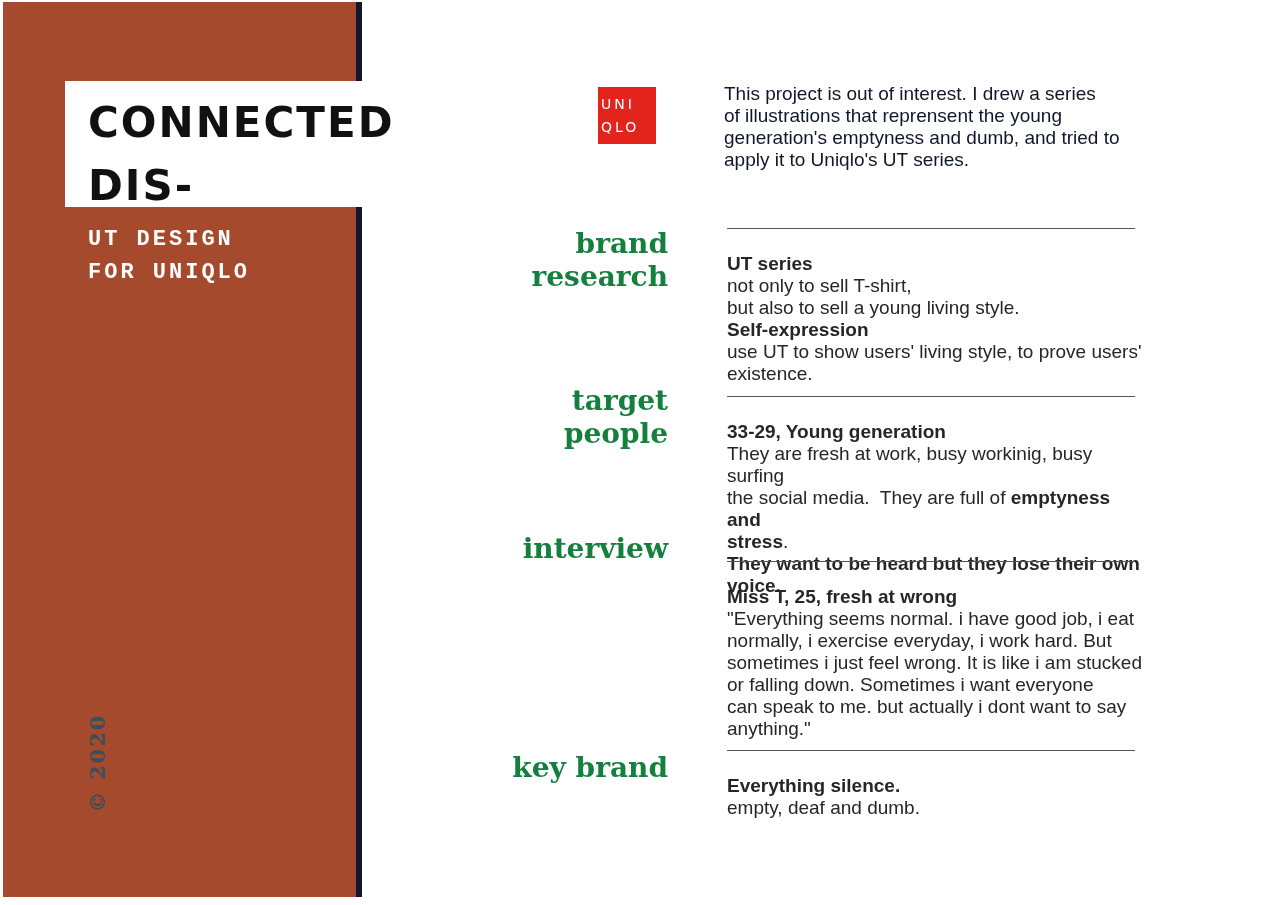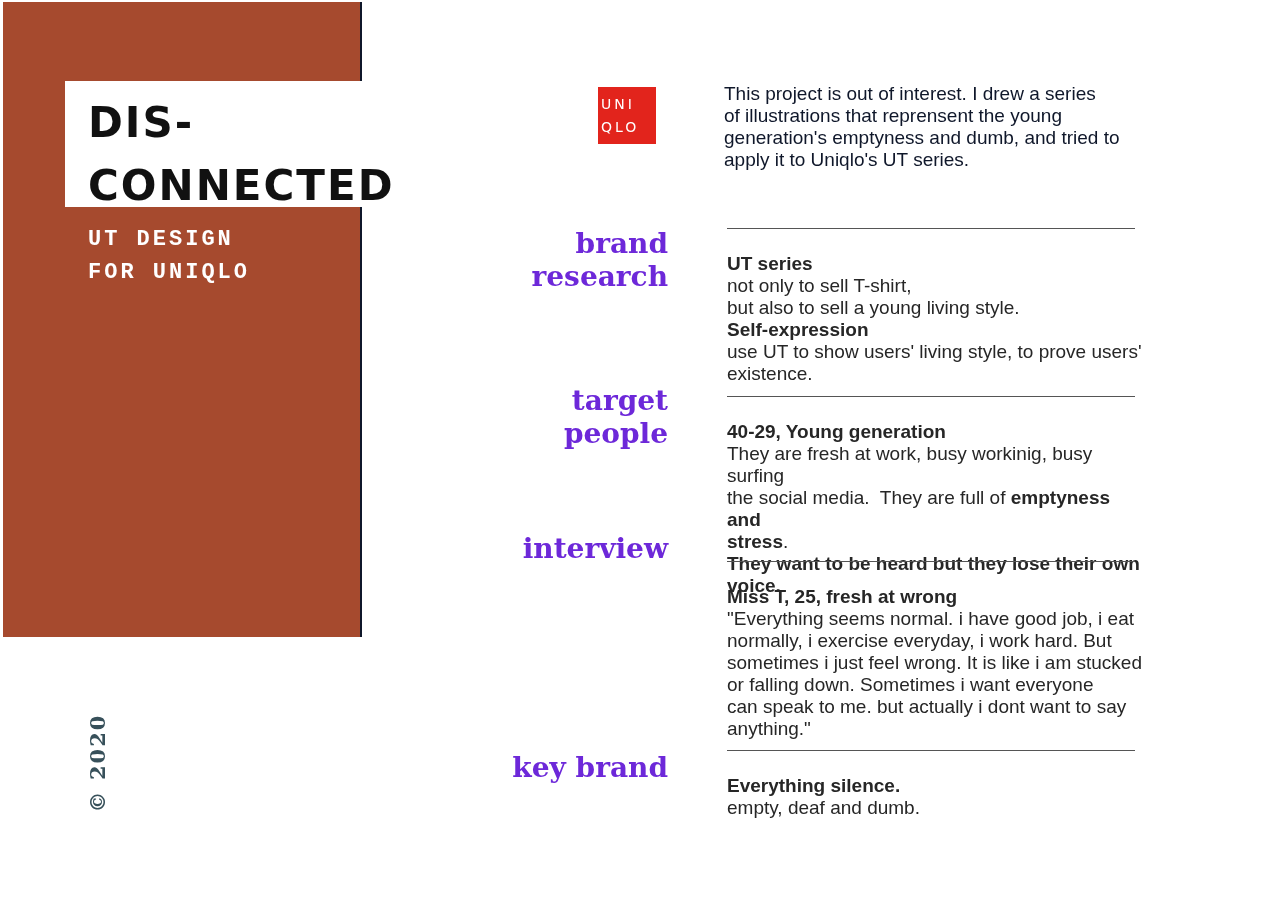--- a/index.html
+++ b/index.html
@@ -11,23 +11,23 @@
     width: 1280px;
     height: 905px;
     background: #ffffff;
     overflow: hidden;
   }
 
   
   .rust-panel {
     position: absolute;
     left: 3px; top: 2px;
-    width: 359px; height: 635px;
+    width: 359px; height: 895px;
     background: #a64a2e;
-    border-right: 2px solid #0f172a;
+    border-right: 6px solid #0f172a;
   }
 
   
   .title-box {
     position: absolute;
     left: 65px; top: 81px;
     width: 297px; height: 126px;
     background: #ffffff;
   }
   .title {
@@ -100,21 +100,21 @@
   
   .sec-label {
     position: absolute;
     left: 440px;
     width: 228px;
     text-align: right;
     font-family: "DejaVu Serif", serif;
     font-weight: bold;
     font-size: 28px;
     line-height: 33px;
-    color: #6d28d9;
+    color: #15803d;
     white-space: pre-line;
   }
 
   
   .section {
     position: absolute;
     left: 727px;
     width: 418px;
   }
   .rule {
@@ -137,22 +137,22 @@
 <div class="page">
 
   <div class="rust-panel">
     <div class="subtitle">UT DESIGN
 FOR UNIQLO</div>
     <div class="copyright">© 2020</div>
   </div>
 
   <div class="title-box">
     <div class="title">
+      <span>CONNECTED</span>
       <span>DIS-</span>
-      <span>CONNECTED</span>
     </div>
   </div>
 
   <div class="logo">
     <span>UNI</span>
     <span>QLO</span>
   </div>
 
   <div class="intro">This project is out of interest. I drew a series
 of illustrations that reprensent the young
@@ -168,21 +168,21 @@
 but also to sell a young living style.
 </span><span class="b">Self-expression</span><span>
 use UT to show users' living style, to prove users'
 existence.</span></div>
   </div>
 
   <div class="sec-label" style="top:384px;">target
 people</div>
   <div class="section" style="top:396px;">
     <div class="rule"></div>
-    <div class="sec-content"><span class="b">40-29, Young generation</span><span>
+    <div class="sec-content"><span class="b">33-29, Young generation</span><span>
 They are fresh at work, busy workinig, busy surfing
 the social media.&nbsp; They are full of </span><span class="b">emptyness and
 stress</span><span>.
 </span><span class="b">They want to be heard but they lose their own
 voice.</span></div>
   </div>
 
   <div class="sec-label" style="top:532px;">interview</div>
   <div class="section" style="top:561px;">
     <div class="rule"></div>

